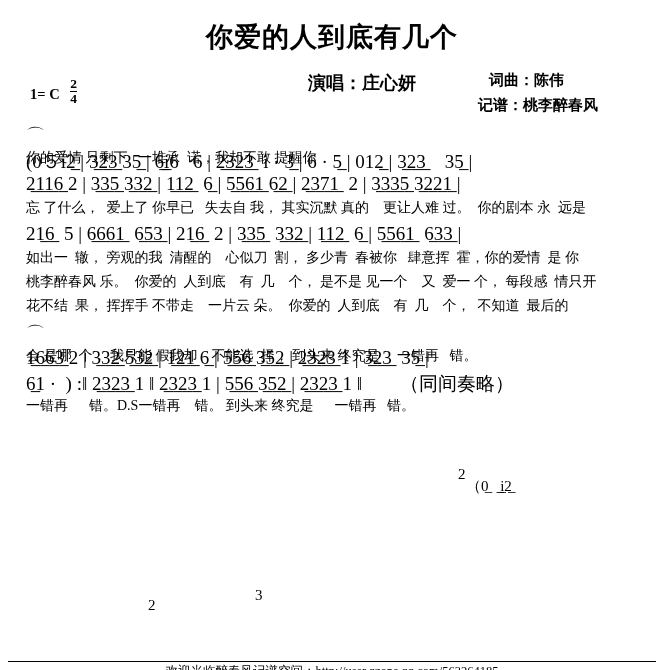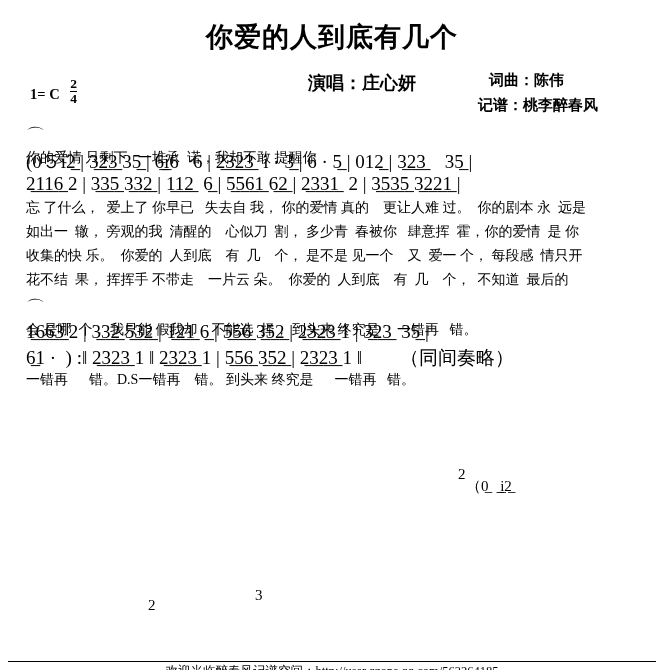--- a/index.html
+++ b/index.html
@@ -137,24 +137,25 @@
     </div>
     <div class="singer">演唱：庄心妍</div>
     <div class="lyricist">词曲：陈伟</div>
     <div class="notator">记谱：桃李醉春风</div>
   </div>
 
   <div class="body" id="score-body">
       <div class="noteline">⌒
 (0５i2̲ | 3̲2̲3̲ 35̲ | 6̲i̲6   6 | 2̲3̲2̲3̲  i · 3̲ | 6 · 5̲ | 012̲ | 3̲2̲3̲    35̲ |</div>
       <div class="lyricline">你的爱情 只剩下   一堆承  诺，我却不敢 提醒你</div>
-      <div class="noteline">2̲1̲1̲6̲ 2 | 3̲3̲5̲ 3̲3̲2̲ | 1̲1̲2̲  6̲ | 5̲5̲6̲1̲ 6̲2̲ | 2̲3̲3̲1̲  2 | 3̲5̲3̲5̲ 3̲2̲2̲1̲ |</div>
-      <div class="lyricline">忘 了什么，  爱上了 你早已   失去自 我， 你的爱情 真的    更让人难 过。  你的剧本 永  远是</div>
+      <div class="noteline">2̲1̲1̲6̲ 2 | 3̲3̲5̲ 3̲3̲2̲ | 1̲1̲2̲  6̲ | 5̲5̲6̲1̲ 6̲2̲ | 2̲3̲7̲1̲  2 | 3̲3̲3̲5̲ 3̲2̲2̲1̲ |</div>
+      <div class="lyricline">忘 了什么，  爱上了 你早已   失去自 我， 其实沉默 真的    更让人难 过。  你的剧本 永  远是</div>
+      <div class="noteline">21̲6̲  5 | 6̲6̲6̲1̲  6̲5̲3̲ | 21̲6̲  2 | 3̲3̲5̲  3̲3̲2̲ | 1̲1̲2̲  6̲ | 5̲5̲6̲1̲  6̲3̲3̲ |</div>
       <div class="lyricline">如出一  辙， 旁观的我  清醒的    心似刀  割， 多少青  春被你   肆意挥  霍，你的爱情  是 你</div>
-      <div class="lyricline">收集的快 乐。  你爱的  人到底    有  几    个， 是不是 见一个    又  爱一 个， 每段感  情只开</div>
+      <div class="lyricline">桃李醉春风 乐。  你爱的  人到底    有  几    个， 是不是 见一个    又  爱一 个， 每段感  情只开</div>
       <div class="lyricline">花不结  果， 挥挥手 不带走    一片云 朵。  你爱的  人到底    有  几    个，  不知道  最后的</div>
       <div class="noteline">⌒
 1̲6̲6̲3̲ 2 | 3̲3̲2̲ 5̲3̲2̲ | 1̲2̲1̲ 6̲ | 5̲5̲6̲ 3̲5̲2̲ | 2̲3̲2̲3̲ 1 | 3̲2̲3̲  35̲ |</div>
       <div class="lyricline">会 是哪  个， 我只能 假我却    不能选  择， 到头来 终究是     一错再   错。</div>
       <div class="noteline">6̲1 ·  ) :‖ 2̲3̲2̲3̲ 1 ‖ 2̲3̲2̲3̲ 1 | 5̲5̲6̲ 3̲5̲2̲ | 2̲3̲2̲3̲ 1 ‖        （同间奏略）</div>
       <div class="lyricline">一错再      错。D.S一错再    错。 到头来 终究是      一错再   错。</div>
     </div>
 
   <div class="hr"></div>
   <div class="footer">欢迎光临醉春风记谱空间：http://user.qzone.qq.com/563264185</div>

